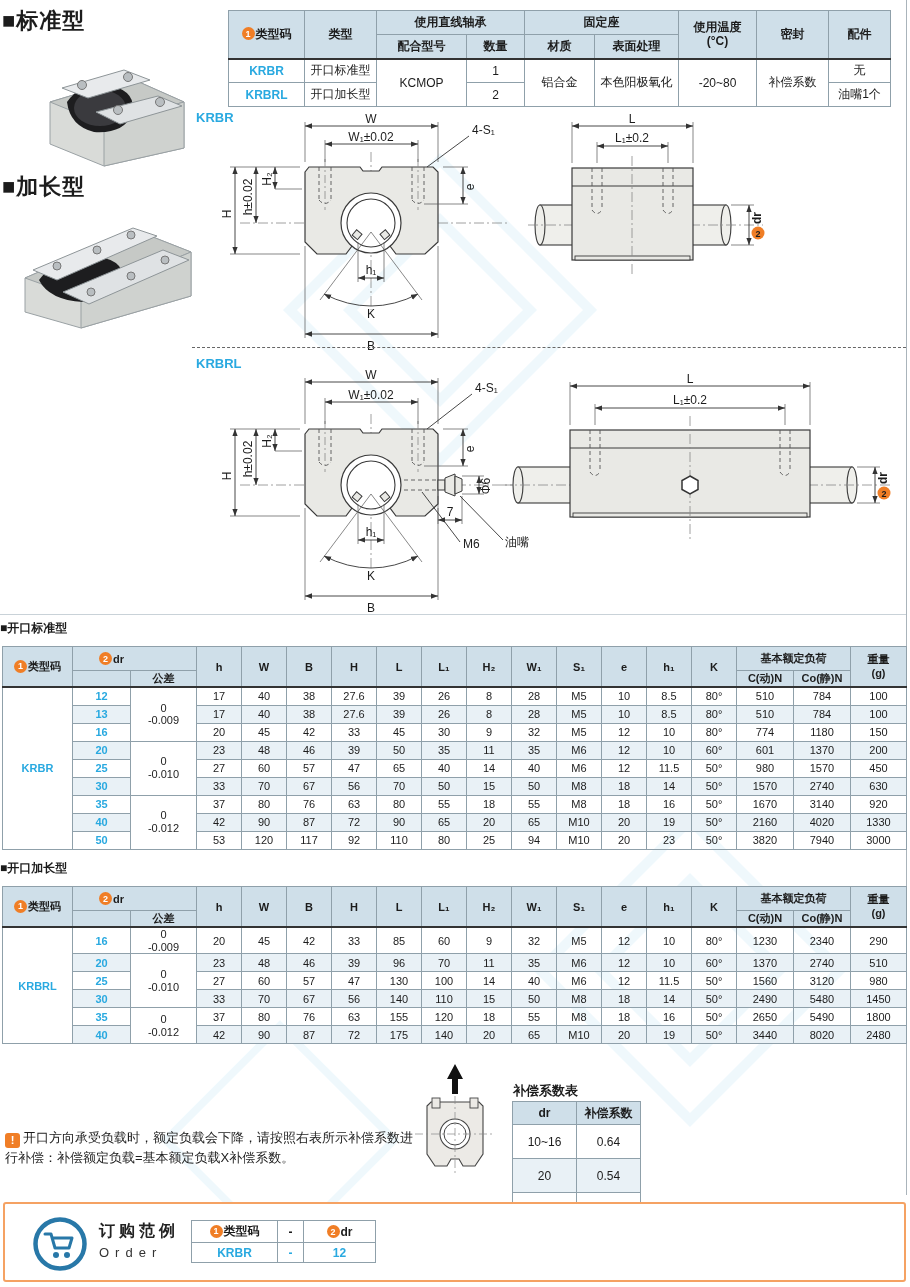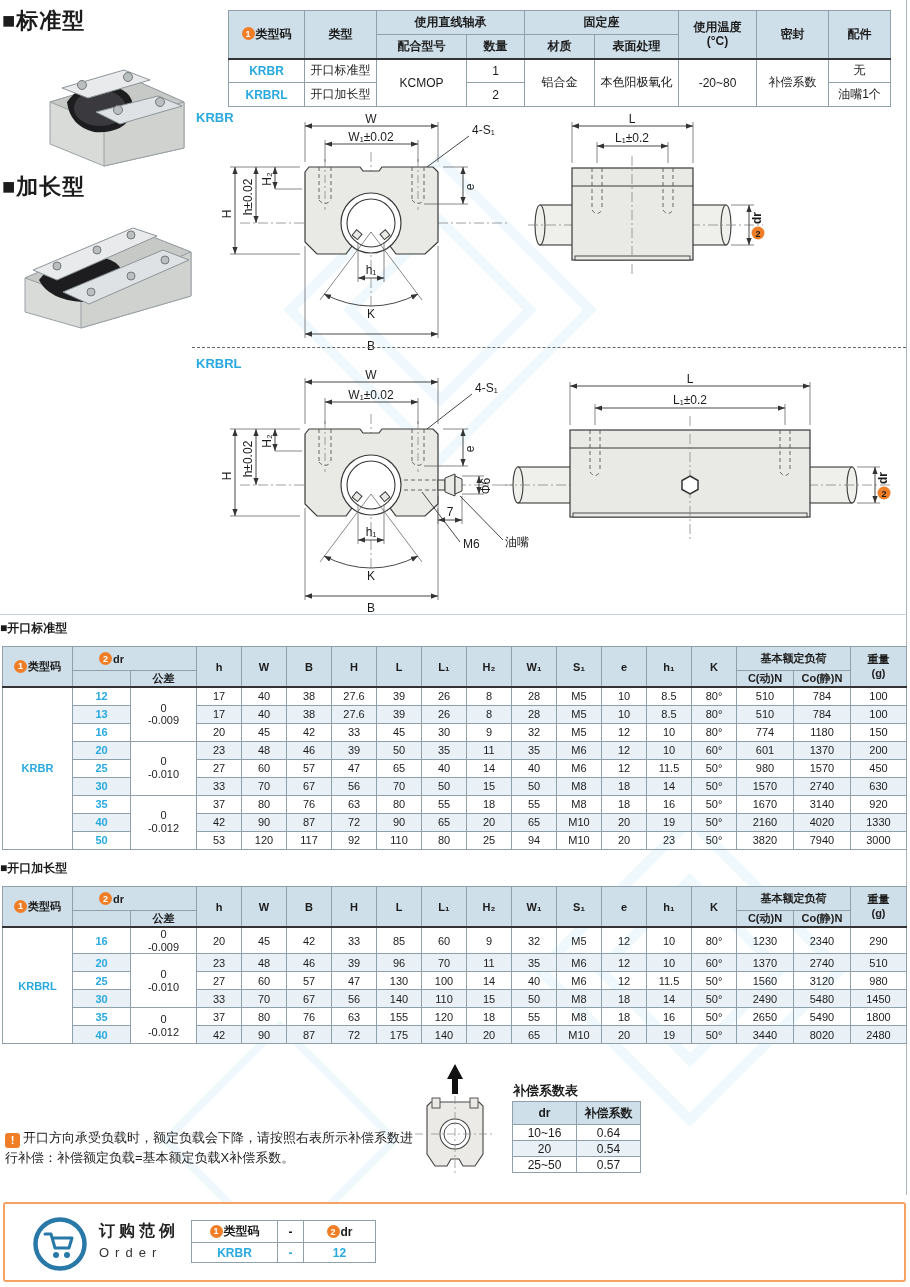--- a/index.html
+++ b/index.html
@@ -49,21 +49,21 @@
 
   
   .note { font-size:13px; line-height:1.5; }
   .note .bang { display:inline-flex; width:15px; height:15px; border-radius:3px; background:#f07e26;
                 color:#fff; font-weight:bold; font-size:11px; align-items:center; justify-content:center;
                 margin-right:3px; vertical-align:-2px; }
 
   
   .comp { width:128px; font-size:12px; border:1px solid #444; }
   .comp th { height:23px; }
-  .comp td { height:16px; }
+  .comp td { height:34px; }
   .comp tbody tr:nth-child(even) { background:#e9f1f6; }
   .comp-title { font-size:13px; font-weight:bold; }
 
   
   .order-box { border:2px solid #f5a263; border-radius:3px; background:#fff; }
   .order-cn { font-size:16px; font-weight:bold; letter-spacing:4px; color:#222; }
   .order-en { font-size:13px; letter-spacing:6px; color:#333; margin-top:3px; }
   .order-tbl { font-size:12px; border:1px solid #444; }
   .order-tbl th { background:#fff; height:22px; font-weight:bold; }
   .order-tbl td { height:20px; }

